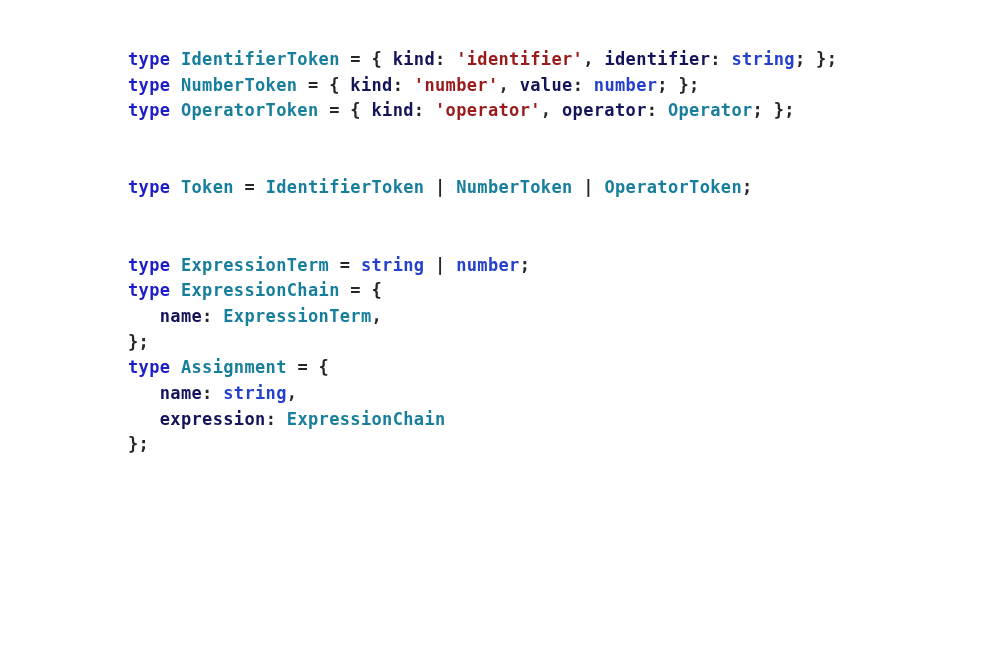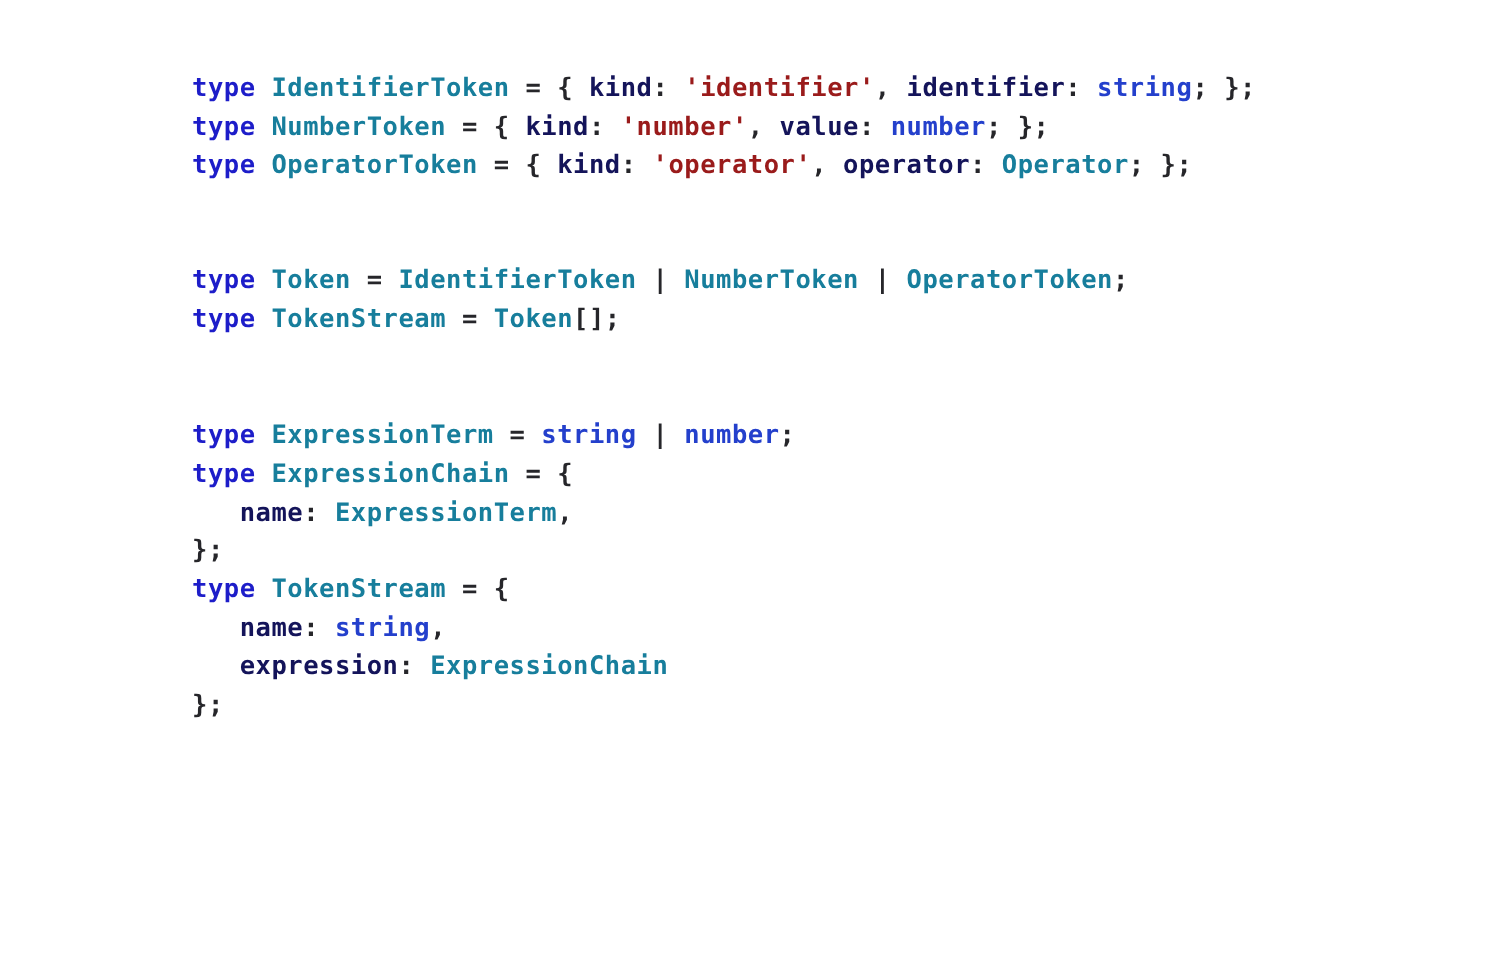--- a/index.html
+++ b/index.html
@@ -41,25 +41,24 @@
 <body>
 
 <div class="page">
   <div class="code-block">
       <div class="code-line"><span class="tok-keyword">type</span><span class="tok-plain"> </span><span class="tok-type">IdentifierToken</span><span class="tok-plain"> = { </span><span class="tok-prop">kind</span><span class="tok-plain">: </span><span class="tok-string">'identifier'</span><span class="tok-plain">, </span><span class="tok-prop">identifier</span><span class="tok-plain">: </span><span class="tok-prim">string</span><span class="tok-plain">; };</span></div>
       <div class="code-line"><span class="tok-keyword">type</span><span class="tok-plain"> </span><span class="tok-type">NumberToken</span><span class="tok-plain"> = { </span><span class="tok-prop">kind</span><span class="tok-plain">: </span><span class="tok-string">'number'</span><span class="tok-plain">, </span><span class="tok-prop">value</span><span class="tok-plain">: </span><span class="tok-prim">number</span><span class="tok-plain">; };</span></div>
       <div class="code-line"><span class="tok-keyword">type</span><span class="tok-plain"> </span><span class="tok-type">OperatorToken</span><span class="tok-plain"> = { </span><span class="tok-prop">kind</span><span class="tok-plain">: </span><span class="tok-string">'operator'</span><span class="tok-plain">, </span><span class="tok-prop">operator</span><span class="tok-plain">: </span><span class="tok-type">Operator</span><span class="tok-plain">; };</span></div>
       <div class="code-line"></div>
       <div class="code-line"></div>
       <div class="code-line"><span class="tok-keyword">type</span><span class="tok-plain"> </span><span class="tok-type">Token</span><span class="tok-plain"> = </span><span class="tok-type">IdentifierToken</span><span class="tok-plain"> | </span><span class="tok-type">NumberToken</span><span class="tok-plain"> | </span><span class="tok-type">OperatorToken</span><span class="tok-plain">;</span></div>
-      <div class="code-line"><span class="tok-keyword">type</span><span class="tok-plain"> </span><span class="tok-type">TokenStream</span><span class="tok-plain"> = </span><span class="tok-type">Token</span><span class="tok-plain">[];</span></div>
       <div class="code-line"></div>
       <div class="code-line"></div>
       <div class="code-line"><span class="tok-keyword">type</span><span class="tok-plain"> </span><span class="tok-type">ExpressionTerm</span><span class="tok-plain"> = </span><span class="tok-prim">string</span><span class="tok-plain"> | </span><span class="tok-prim">number</span><span class="tok-plain">;</span></div>
       <div class="code-line"><span class="tok-keyword">type</span><span class="tok-plain"> </span><span class="tok-type">ExpressionChain</span><span class="tok-plain"> = {</span></div>
       <div class="code-line"><span class="tok-plain">   </span><span class="tok-prop">name</span><span class="tok-plain">: </span><span class="tok-type">ExpressionTerm</span><span class="tok-plain">,</span></div>
       <div class="code-line"><span class="tok-plain">};</span></div>
-      <div class="code-line"><span class="tok-keyword">type</span><span class="tok-plain"> </span><span class="tok-type">TokenStream</span><span class="tok-plain"> = {</span></div>
+      <div class="code-line"><span class="tok-keyword">type</span><span class="tok-plain"> </span><span class="tok-type">Assignment</span><span class="tok-plain"> = {</span></div>
       <div class="code-line"><span class="tok-plain">   </span><span class="tok-prop">name</span><span class="tok-plain">: </span><span class="tok-prim">string</span><span class="tok-plain">,</span></div>
       <div class="code-line"><span class="tok-plain">   </span><span class="tok-prop">expression</span><span class="tok-plain">: </span><span class="tok-type">ExpressionChain</span></div>
       <div class="code-line"><span class="tok-plain">};</span></div>
     </div>
 </div>
 
 </body></html>

